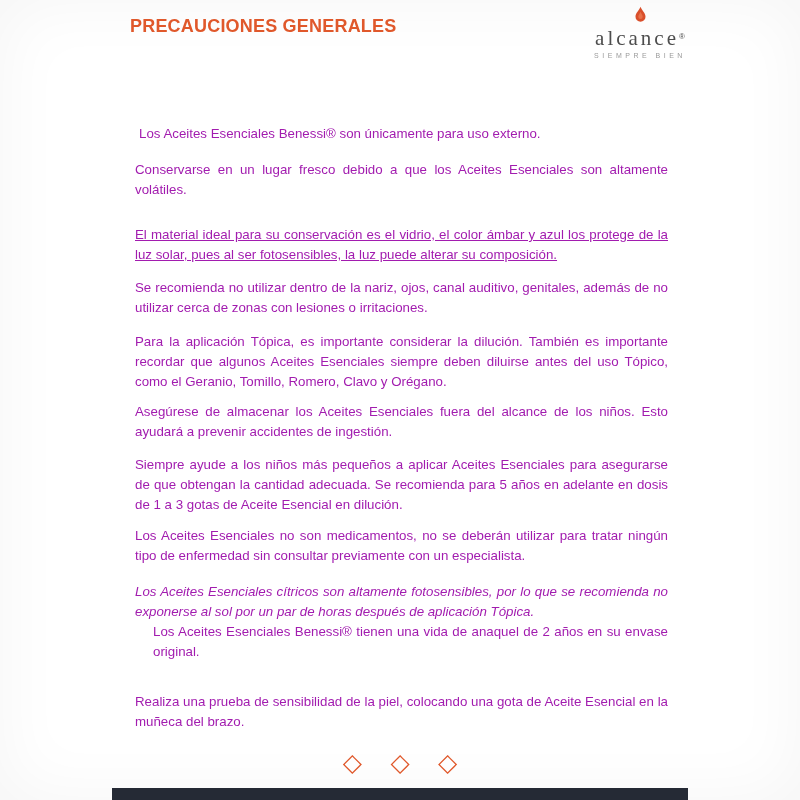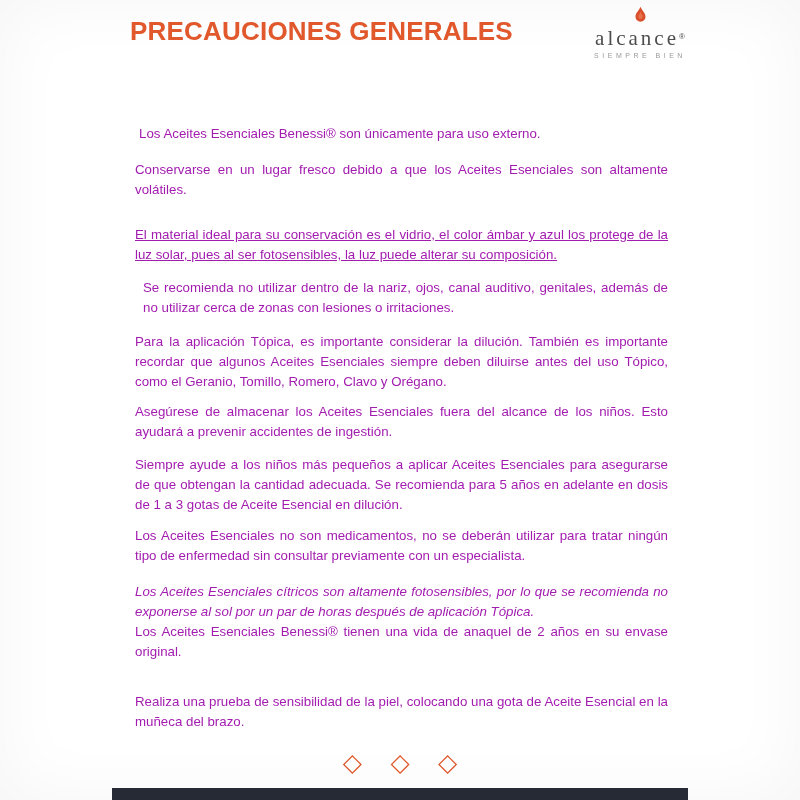--- a/index.html
+++ b/index.html
@@ -12,21 +12,21 @@
   .sheet {
     position:relative;
     width:800px; height:800px;
     background:#ffffff;
     box-shadow: inset 0 0 70px rgba(0,0,0,0.045);
     overflow:hidden;
   }
   .title {
     position:absolute;
     left:130px; top:16px;
-    font-size:26px;
+    font-size:18px;
     font-weight:bold;
     letter-spacing:0.2px;
     color:#E0582B;
   }
   .logo {
     position:absolute;
     left:578px; top:6px;
     width:124px;
     text-align:center;
   }
@@ -60,27 +60,27 @@
   }
   .content p {
     font-size:13.3px;
     line-height:20px;
     color:#a21caf;
     text-align:justify;
   }
   .content p:nth-of-type(1){margin-bottom:16px; text-indent:4px;}
   .content p:nth-of-type(2){margin-bottom:25px;}
   .content p:nth-of-type(3){margin-bottom:13px;text-decoration:underline;}
-  .content p:nth-of-type(4){margin-bottom:14px;margin-left:8px;}
+  .content p:nth-of-type(4){margin-bottom:14px;}
   .content p:nth-of-type(5){margin-bottom:10px;}
   .content p:nth-of-type(6){margin-bottom:13px;}
   .content p:nth-of-type(7){margin-bottom:11px;}
   .content p:nth-of-type(8){margin-bottom:16px;}
   .content p:nth-of-type(9){font-style:italic;}
-  .content p:nth-of-type(10){margin-bottom:30px;}
+  .content p:nth-of-type(10){margin-bottom:30px;margin-left:18px;}
   .diamonds {
     position:absolute;
     left:0; right:0; top:750px;
     text-align:center;
     color:#E0582B;
   }
   .diamond {
     display:inline-block;
     font-size:25px;
     line-height:25px;

